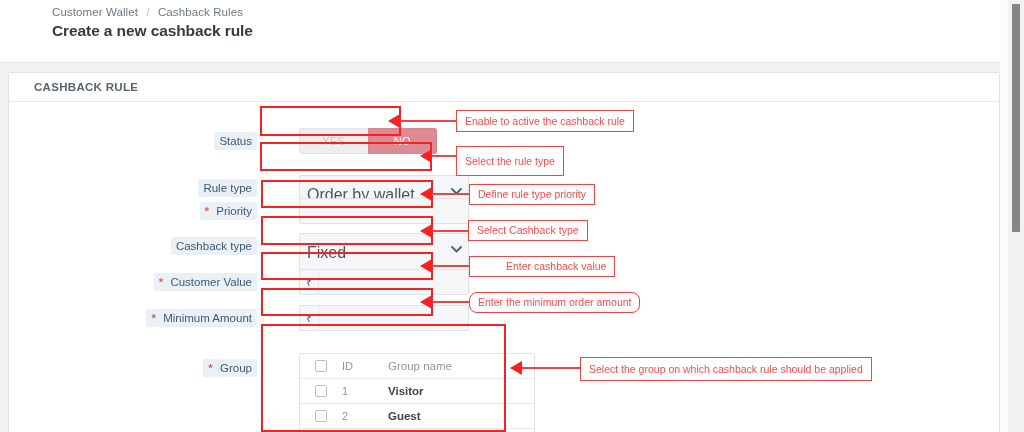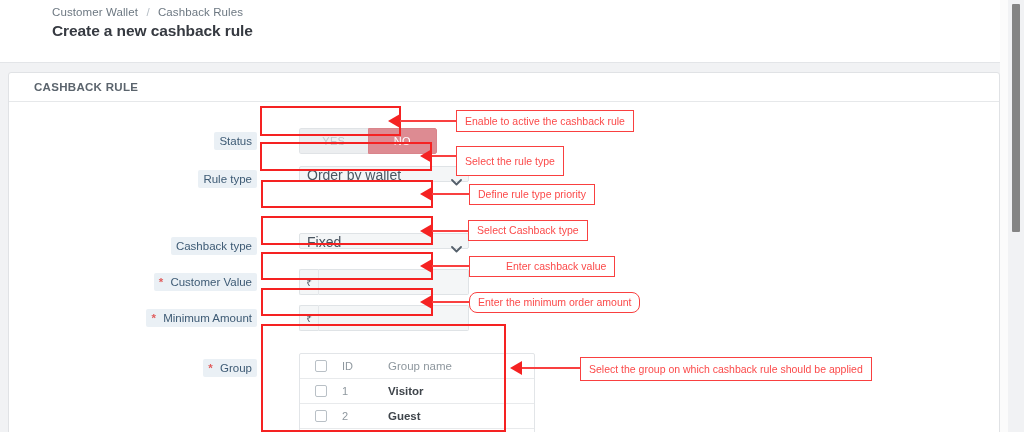--- a/index.html
+++ b/index.html
@@ -71,25 +71,25 @@
     font-size:11.5px; color:#4a5560;
     padding:0 7px;
     outline:none;
     font-family:"Liberation Sans", sans-serif;
   }
   .inp::placeholder { color:#c3c9cf; }
 
   
   .sel-wrap { position:relative; width:170px; height:26px; }
   .sel {
-    width:170px; height:16px;
+    width:170px; height:38px;
     background:#f4f6f7;
     border:1px solid #dfe3e6;
     border-radius:2px;
-    font-size:14px; color:#4a5560;
+    font-size:16px; color:#4a5560;
     padding:0 22px 0 7px;
     outline:none;
     -webkit-appearance:none; appearance:none;
     font-family:"Liberation Sans", sans-serif;
   }
   .sel-chev {
     position:absolute; right:7px; top:6px;
     pointer-events:none;
     color:#55606b;
   }
@@ -224,38 +224,47 @@
         <span>Status</span>
       </span>
       <div class="field">
         <div class="switch">
           <div class="sw off-state">YES</div>
           <div class="sw on-state">NO</div>
         </div>
       </div>
     </div>
 
-    <div class="row" style="top:68px;">
+    <div class="row" style="top:77px;">
       <span class="lbl">
         <span>Rule type</span>
       </span>
       <div class="field">
         <div class="sel-wrap">
           <select class="sel">
             <option>Order by wallet</option>
           </select>
           <span class="sel-chev">
             <svg width="11" height="7" viewBox="0 0 11 7">
                 <path d="M1 1L5.5 5.5L10 1" stroke="#55606b" stroke-width="1.8" fill="none" stroke-linecap="round" stroke-linejoin="round"></path>
               </svg>
           </span>
         </div>
       </div>
     </div>
 
+    <div class="row" style="top:100px;">
+      <span class="lbl">
+        <span class="req">*</span>
+        <span>Priority</span>
+      </span>
+      <div class="field">
+        <input class="inp" type="text" value="" style="">
+      </div>
+    </div>
 
     <div class="row" style="top:135px;">
       <span class="lbl">
         <span>Cashback type</span>
       </span>
       <div class="field">
         <div class="sel-wrap">
           <select class="sel">
             <option>Fixed</option>
           </select>

